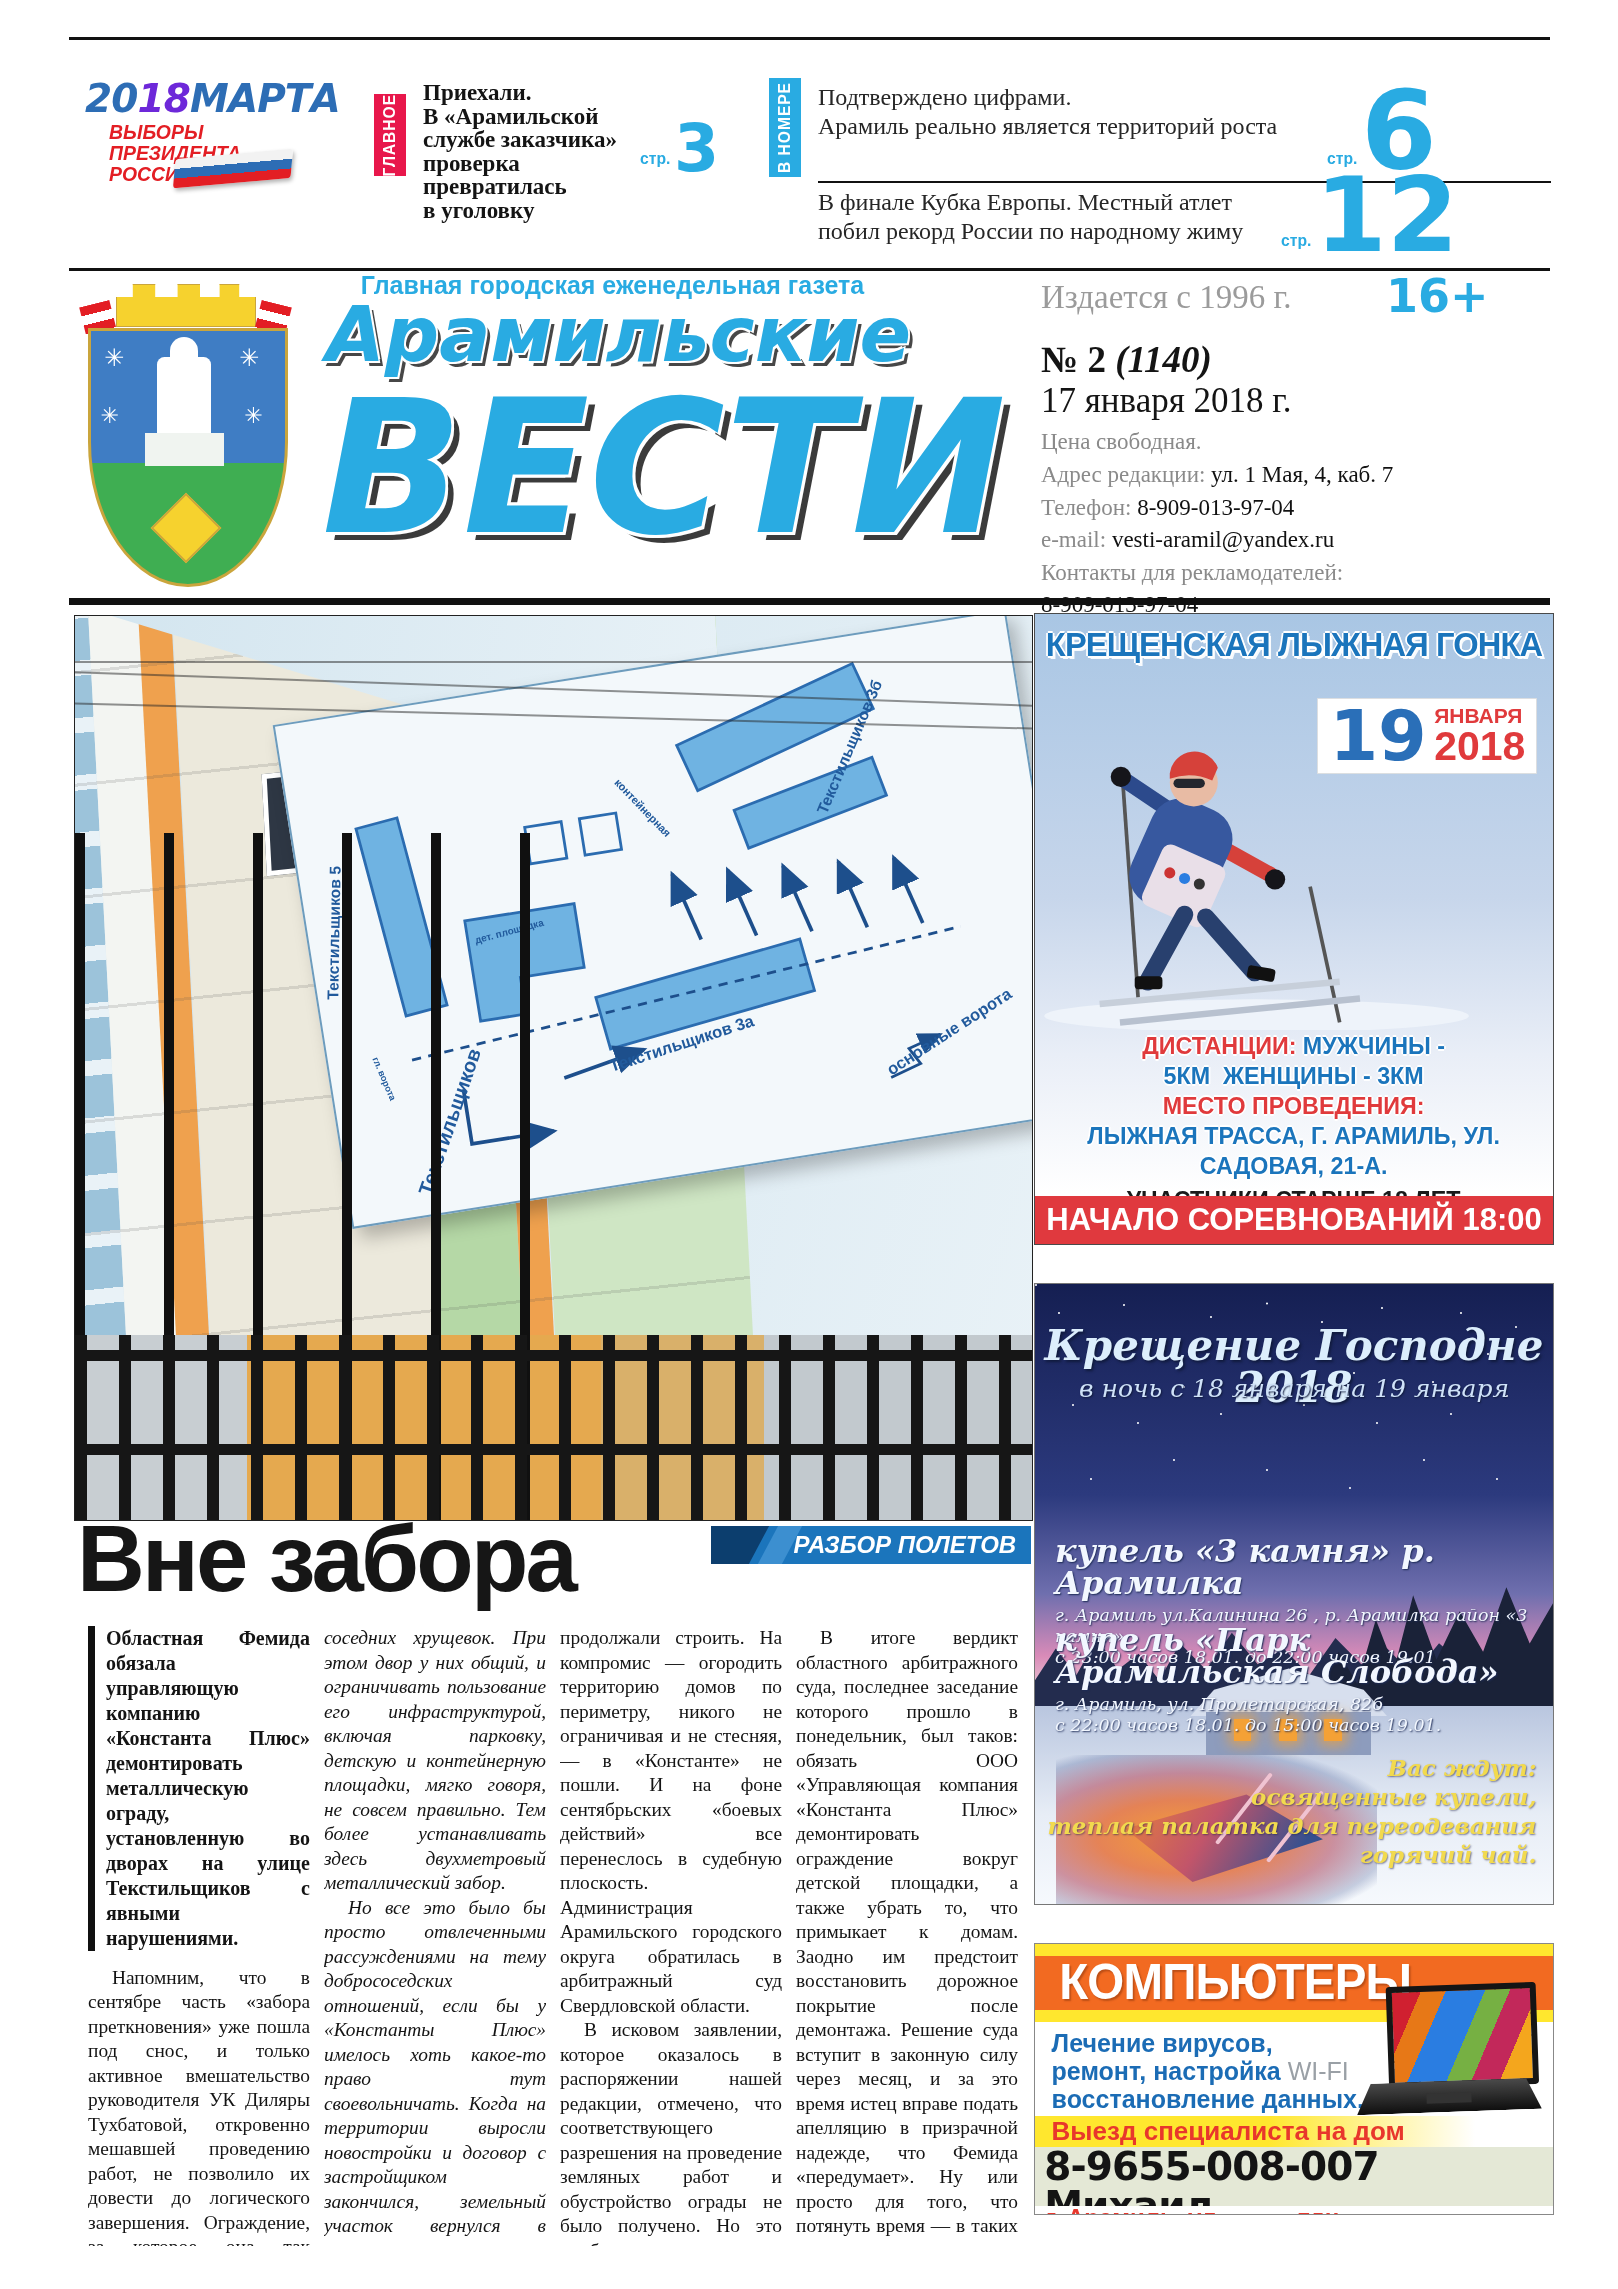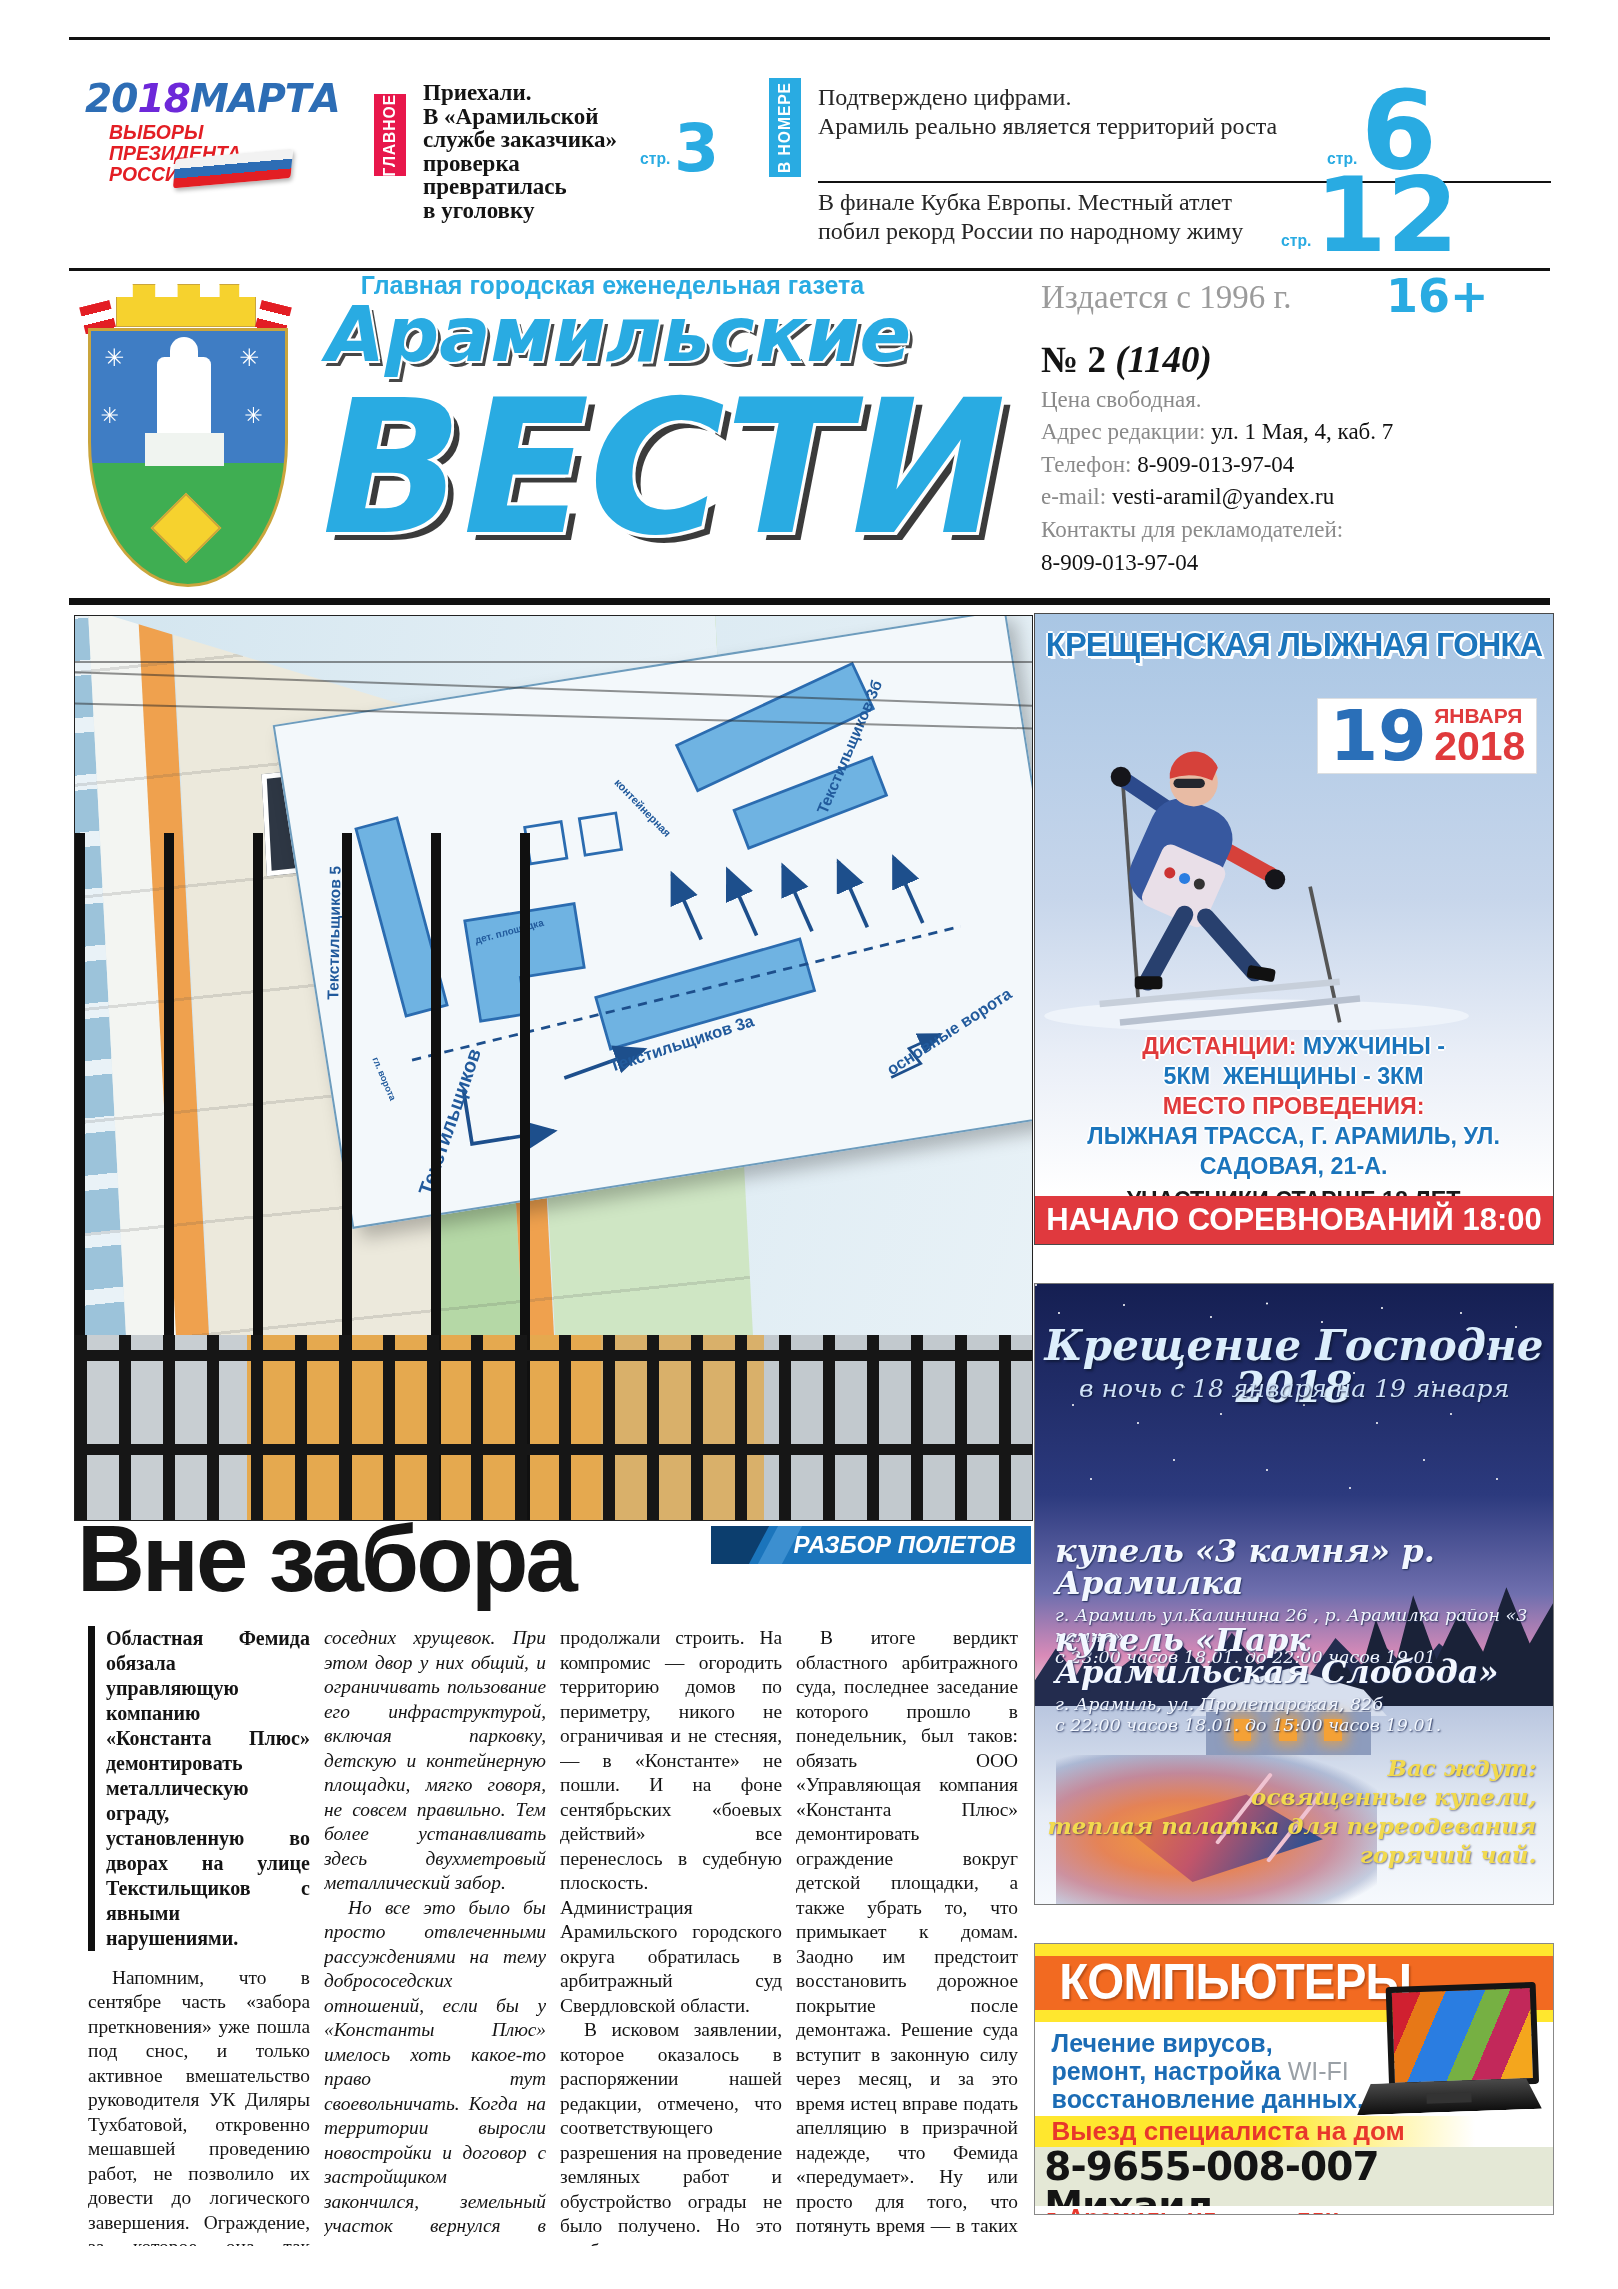--- a/index.html
+++ b/index.html
@@ -224,20 +224,21 @@
   </div>
 
   <div class="tagline">Главная городская еженедельная газета</div>
   <div class="logo1">Арамильские</div>
   <div class="logo2">ВЕСТИ</div>
   <div class="age">16+</div>
 
   <div class="mast-info">
     <div class="mi-since">Издается с 1996 г.</div>
     <div class="mi-issue"><span>№ 2</span> <span class="par">(1140)</span></div>
+    <div class="mi-date">17 января 2018 г.</div>
     <div class="mi-row"><span class="lbl">Цена свободная.</span></div>
     <div class="mi-row"><span class="lbl">Адрес редакции:</span> <span>ул. 1 Мая, 4, каб. 7</span></div>
     <div class="mi-row"><span class="lbl">Телефон:</span> <span>8-909-013-97-04</span></div>
     <div class="mi-row"><span class="lbl">e-mail:</span> <span>vesti-aramil@yandex.ru</span></div>
     <div class="mi-row"><span class="lbl">Контакты для рекламодателей:</span></div>
     <div class="mi-row">8-909-013-97-04</div>
   </div>
 
   <div class="rule" style="left:69px;top:598px;width:1481px;height:6.5px;"></div>
 

